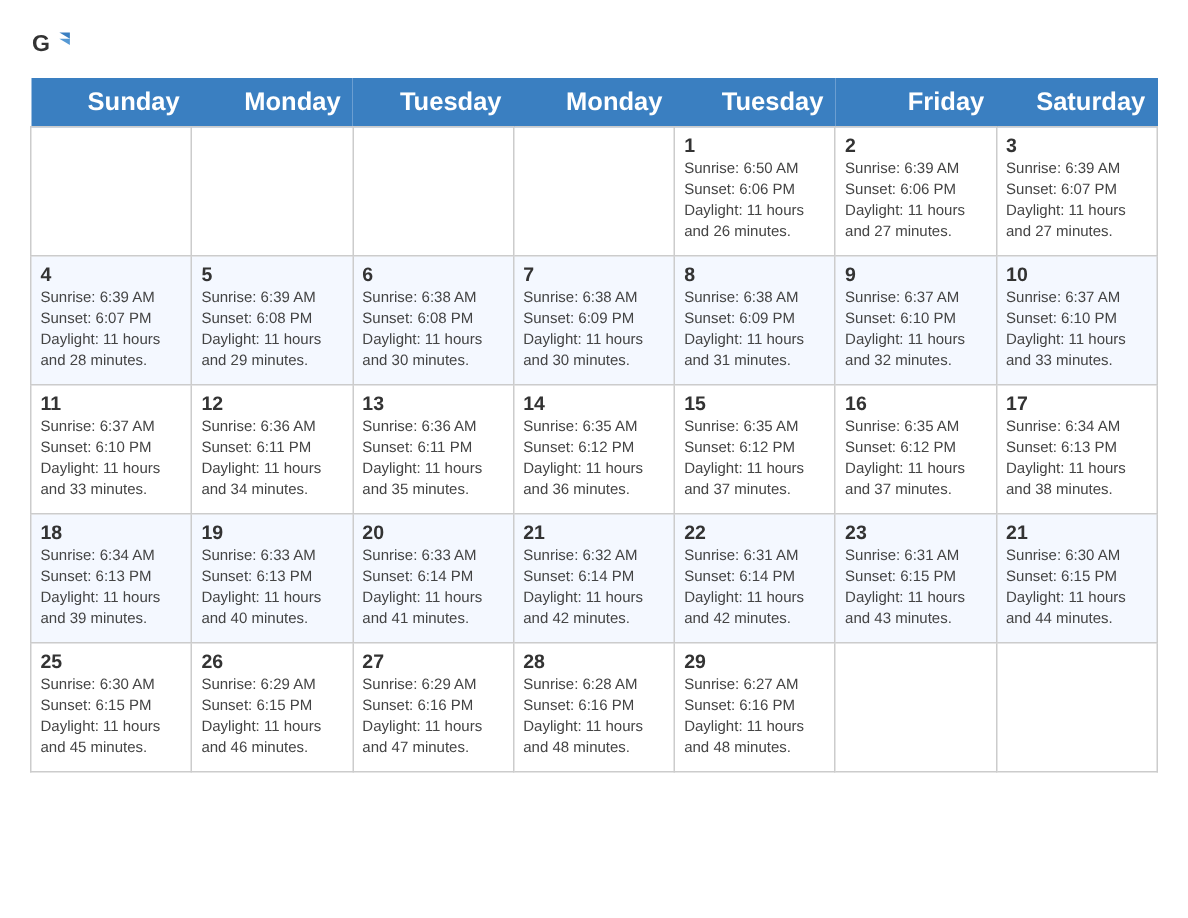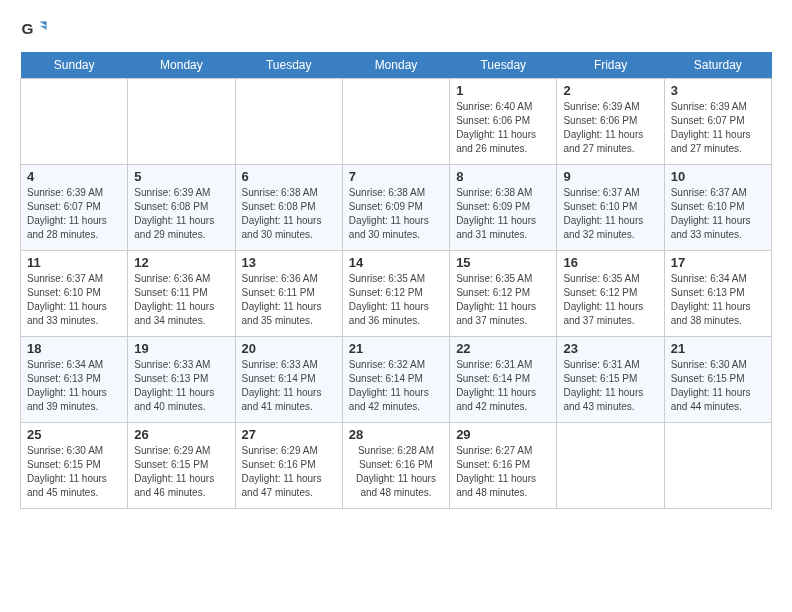--- a/index.html
+++ b/index.html
@@ -50,24 +50,24 @@
       margin-top: 2px;
     }
     table {
       width: 100%;
       border-collapse: collapse;
       font-size: 11px;
     }
     th {
       background-color: #3a7fc1;
       color: #fff;
-      text-align: center;
+      text-align: right;
       padding: 6px 8px;
-      font-size: 12px;
-      font-weight: normal;
+      font-size: 17px;
+      font-weight: bold;
     }
     td {
       border: 1px solid #ccc;
       vertical-align: top;
       padding: 4px 6px;
       width: calc(100% / 7);
       height: 86px;
       color: #333;
     }
     td.empty {
@@ -127,21 +127,21 @@
       </tr>
   </thead>
   <tbody id="calendar-body">
   <tr>
         <td class="empty"></td>
         <td class="empty"></td>
         <td class="empty"></td>
         <td class="empty"></td>
         <td>
           <div class="day-number">1</div>
-          <div class="day-info" style="white-space: pre-line;">Sunrise: 6:40 AM
+          <div class="day-info" style="white-space: pre-line;">Sunrise: 6:50 AM
 Sunset: 6:06 PM
 Daylight: 11 hours
 and 26 minutes.</div>
         </td>
         <td>
           <div class="day-number">2</div>
           <div class="day-info" style="white-space: pre-line;">Sunrise: 6:39 AM
 Sunset: 6:06 PM
 Daylight: 11 hours
 and 27 minutes.</div>
@@ -324,21 +324,21 @@
         </td>
         <td>
           <div class="day-number">27</div>
           <div class="day-info" style="white-space: pre-line;">Sunrise: 6:29 AM
 Sunset: 6:16 PM
 Daylight: 11 hours
 and 47 minutes.</div>
         </td>
         <td>
           <div class="day-number">28</div>
-          <div class="day-info" style="white-space: pre-line; text-align: center;">Sunrise: 6:28 AM
+          <div class="day-info" style="white-space: pre-line;">Sunrise: 6:28 AM
 Sunset: 6:16 PM
 Daylight: 11 hours
 and 48 minutes.</div>
         </td>
         <td>
           <div class="day-number">29</div>
           <div class="day-info" style="white-space: pre-line;">Sunrise: 6:27 AM
 Sunset: 6:16 PM
 Daylight: 11 hours
 and 48 minutes.</div>

